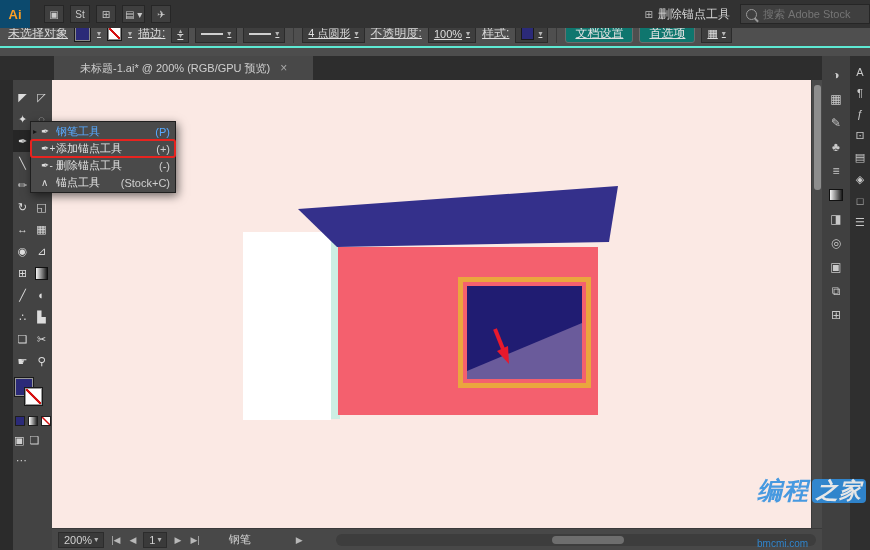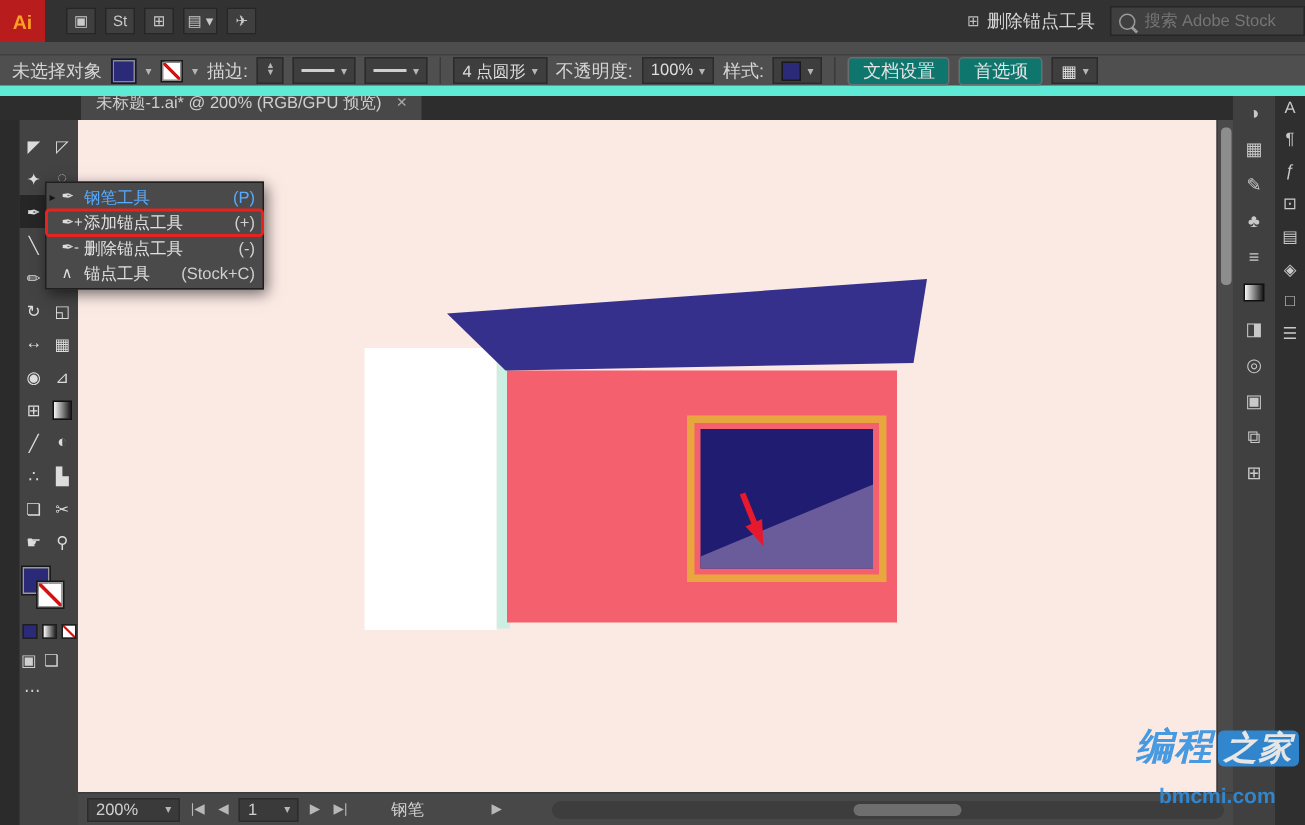--- a/index.html
+++ b/index.html
@@ -1,49 +1,49 @@
 <!DOCTYPE html>
 <html><head>
 <meta charset="utf-8">
 <style>
   html,body{margin:0;padding:0;}
   body{width:870px;height:550px;position:relative;overflow:hidden;background:#4d4d4d;
        font-family:"Liberation Sans","DejaVu Sans",sans-serif;-webkit-user-select:none;user-select:none;}
 
   
   .menubar{position:absolute;top:0;left:0;right:0;height:28px;background:#323232;display:flex;align-items:center;color:#d6d6d6;font-size:12px;z-index:20;}
-  .ai-logo{width:30px;height:28px;background:#b91c1c;color:#ff9f24;font-weight:bold;display:flex;align-items:center;justify-content:center;font-size:13px;}
+  .ai-logo{width:30px;height:28px;background:#0c4a6e;color:#ff9f24;font-weight:bold;display:flex;align-items:center;justify-content:center;font-size:13px;}
   .menu-item{padding:0 9px;line-height:28px;white-space:nowrap;cursor:default;}
   .menubar-items{display:flex;}
   .mb-icons{display:flex;gap:6px;margin-left:14px;align-items:center;}
   .mb-icon{min-width:20px;height:18px;background:#3f3f3f;border:1px solid #262626;display:flex;align-items:center;justify-content:center;font-size:10px;color:#c9c9c9;padding:0 2px;box-sizing:border-box;}
   .mb-right{margin-left:auto;display:flex;align-items:center;gap:10px;overflow:hidden;}
   .workspace{display:flex;align-items:center;gap:5px;white-space:nowrap;color:#d6d6d6;}
   .ws-icon{font-size:10px;color:#bbb;}
   .searchbox{display:flex;align-items:center;gap:4px;background:#3f3f3f;border:1px solid #262626;height:18px;padding:0 5px;width:118px;min-width:118px;overflow:hidden;}
   .search-input{background:transparent;border:none;outline:none;color:#a8a8a8;font-size:11px;width:100px;font-family:inherit;}
   .mag{width:9px;height:9px;border:1.5px solid #9a9a9a;border-radius:50%;position:relative;flex:0 0 auto;}
   .mag::after{content:"";position:absolute;width:5px;height:1.5px;background:#9a9a9a;transform:rotate(45deg);left:7px;top:9px;}
 
   
-  .controlbar{position:absolute;top:36px;left:0;right:0;height:28px;background:#4f4f4f;border-top:1px solid #404040;border-bottom:7px solid #5eead4;display:flex;align-items:center;gap:6px;padding:0 8px;color:#dedede;font-size:12px;box-sizing:border-box;z-index:19;white-space:nowrap;}
+  .controlbar{position:absolute;top:20px;left:0;right:0;height:28px;background:#4f4f4f;border-top:1px solid #404040;border-bottom:2px solid #5eead4;display:flex;align-items:center;gap:6px;padding:0 8px;color:#dedede;font-size:12px;box-sizing:border-box;z-index:19;white-space:nowrap;text-decoration:underline;}
   .cb-label{color:#d6d6d6;}
   .cb-fill{width:15px;height:15px;background:#2b2a78;border:1px solid #1a1a1a;box-shadow:inset 0 0 0 1px #8a8a8a;}
   .cb-stroke{width:13px;height:13px;border:1px solid #1a1a1a;box-shadow:inset 0 0 0 1px #8a8a8a;background:linear-gradient(to top right,#fff 43%,#d41111 45%,#d41111 55%,#fff 57%);}
   .chev{font-size:8px;color:#b5b5b5;}
   .cb-box{height:18px;background:#3e3e3e;border:1px solid #2b2b2b;display:flex;align-items:center;gap:4px;padding:0 5px;font-size:11px;box-sizing:border-box;}
   .spin{display:flex;flex-direction:column;font-size:6px;line-height:5px;color:#b5b5b5;}
   .line-sample{display:inline-block;width:22px;height:0;border-top:2px solid #cfcfcf;}
   .cb-btn{height:19px;background:#0f766e;border:1px solid #6d6d6d;border-radius:3px;padding:0 9px;display:flex;align-items:center;font-size:12px;color:#e3e3e3;}
   .sep{width:1px;height:18px;background:#3a3a3a;margin:0 2px;flex:0 0 auto;}
   .mini-swatch{width:11px;height:11px;background:#2b2a78;border:1px solid #1a1a1a;}
 
   
   .tabbar{position:absolute;top:56px;left:0;right:48px;height:24px;background:#2d2d2d;display:flex;align-items:stretch;z-index:5;}
-  .doc-tab{margin-left:54px;background:#484848;color:#cfcfcf;font-size:11px;display:flex;align-items:center;gap:10px;padding:0 10px;}
+  .doc-tab{margin-left:54px;background:#484848;color:#cfcfcf;font-size:11px;display:flex;align-items:center;gap:10px;padding:0 26px;}
   .tab-close{color:#a8a8a8;font-size:12px;line-height:1;}
 
   
   .dock-left{position:absolute;top:80px;bottom:0;left:0;width:52px;background:#434343;z-index:6;}
   .dock-left .strip{position:absolute;left:0;top:0;bottom:0;width:13px;background:#2b2b2b;}
   .tools-grid{position:absolute;left:13px;top:6px;width:38px;display:grid;grid-template-columns:19px 19px;grid-auto-rows:22px;}
   .tool{display:flex;align-items:center;justify-content:center;color:#dcdcdc;font-size:11px;cursor:default;}
   .tool.active{background:#262626;}
   .tglyph{display:inline-block;}
   .tglyph.grad{width:11px;height:11px;background:linear-gradient(90deg,#f5f5f5,#1a1a1a);border:1px solid #111;}
@@ -58,21 +58,21 @@
   .mode-row{position:absolute;left:14px;top:354px;display:flex;gap:5px;color:#cfcfcf;font-size:11px;}
   .more-row{position:absolute;left:16px;top:374px;color:#cfcfcf;font-size:11px;}
 
   
   .canvas-wrap{position:absolute;left:52px;top:80px;width:770px;height:448px;background:#fbe9e4;}
   .vscroll{position:absolute;right:0;top:0;bottom:0;width:11px;background:#4a4a4a;border-left:1px solid #3a3a3a;box-sizing:border-box;}
   .vthumb{position:absolute;top:5px;left:2px;width:7px;height:105px;background:#8d8d8d;border-radius:3px;}
 
   
   .statusbar{position:absolute;left:52px;right:48px;bottom:0;height:22px;background:#484848;border-top:1px solid #3a3a3a;display:flex;align-items:center;gap:5px;padding:0 6px;color:#d0d0d0;font-size:11px;box-sizing:border-box;z-index:7;}
-  .sb-box{background:#3a3a3a;border:1px solid #2c2c2c;height:16px;display:flex;align-items:center;padding:0 5px;gap:18px;box-sizing:border-box;}
+  .sb-box{background:#3a3a3a;border:1px solid #2c2c2c;height:16px;display:flex;align-items:center;padding:0 5px;gap:2px;box-sizing:border-box;}
   .sb-arrow{color:#b8b8b8;font-size:9px;padding:0 2px;}
   .sb-tool{margin-left:22px;}
   .sb-flag{margin-left:40px;color:#b8b8b8;font-size:9px;}
   .hscroll{flex:1;height:12px;background:#3d3d3d;border-radius:6px;margin-left:28px;position:relative;}
   .hthumb{position:absolute;left:45%;width:72px;top:2px;bottom:2px;background:#6e6e6e;border-radius:5px;}
 
   
   .dock-right{position:absolute;top:56px;right:0;bottom:0;width:48px;display:flex;z-index:6;}
   .dock-icons{width:28px;background:#404040;display:flex;flex-direction:column;align-items:center;padding-top:10px;gap:7px;}
   .dock-btn{width:22px;height:17px;display:flex;align-items:center;justify-content:center;color:#c9c9c9;font-size:12px;cursor:default;}
@@ -84,24 +84,24 @@
   .flyout{position:absolute;left:30px;top:121px;width:144px;background:#4a4a4a;border:1px solid #1f1f1f;box-shadow:2px 3px 9px rgba(0,0,0,.55);z-index:50;padding:1px 0;}
   .fly-row{display:flex;align-items:center;height:17px;font-size:11px;color:#e0e0e0;padding:0 5px 0 2px;box-sizing:border-box;}
   .fly-mark{width:8px;font-size:8px;color:#151515;}
   .fly-icon{width:15px;font-size:10px;color:#ddd;}
   .fly-label{flex:1;}
   .fly-short{color:#cfcfcf;}
   .fly-row.active .fly-label,.fly-row.active .fly-short{color:#58aaff;}
   .fly-row.highlighted{outline:2px solid #e8231f;outline-offset:-1px;border-radius:2px;}
 
   
-  .watermark{position:absolute;right:4px;bottom:12px;display:flex;flex-direction:column;align-items:center;z-index:60;opacity:.88;pointer-events:none;}
+  .watermark{position:absolute;right:4px;bottom:1px;display:flex;flex-direction:column;align-items:flex-start;z-index:60;opacity:.88;pointer-events:none;gap:34px;}
   .wm-big{display:flex;align-items:center;font-style:italic;font-weight:bold;font-size:25px;line-height:1;color:#2f8fe0;letter-spacing:1px;}
   .wm-chip{background:#2f8fe0;color:#fff;border-radius:4px;padding:1px 4px;margin-left:3px;font-size:22px;font-style:italic;}
-  .wm-small{font-size:14px;color:#2f8fe0;font-weight:bold;margin-top:11px;}
+  .wm-small{font-size:10px;color:#2f8fe0;font-weight:normal;margin-top:1px;}
 </style>
 </head>
 <body>
 
 <div class="menubar">
   <div class="ai-logo">Ai</div>
   <div class="mb-icons">
       <div class="mb-icon">▣</div>
       <div class="mb-icon">St</div>
       <div class="mb-icon">⊞</div>

